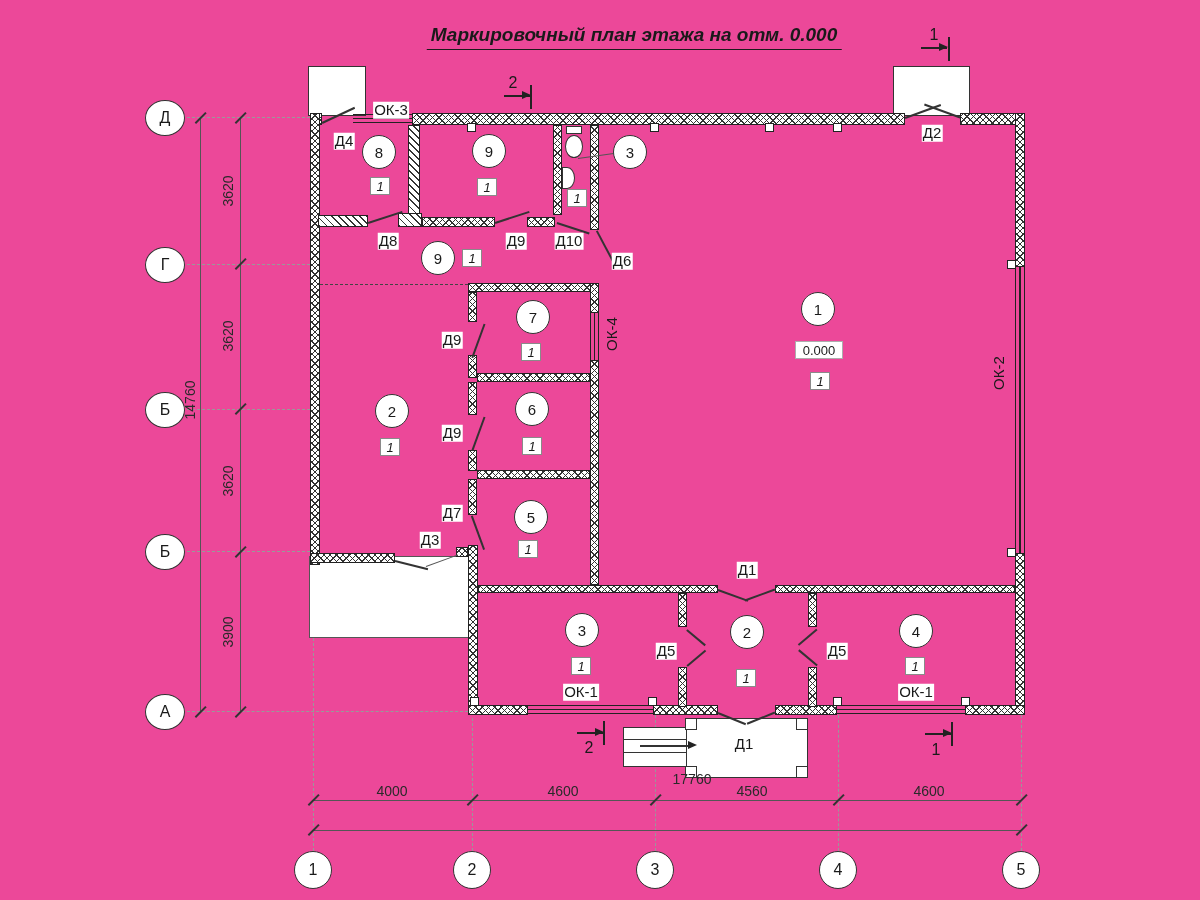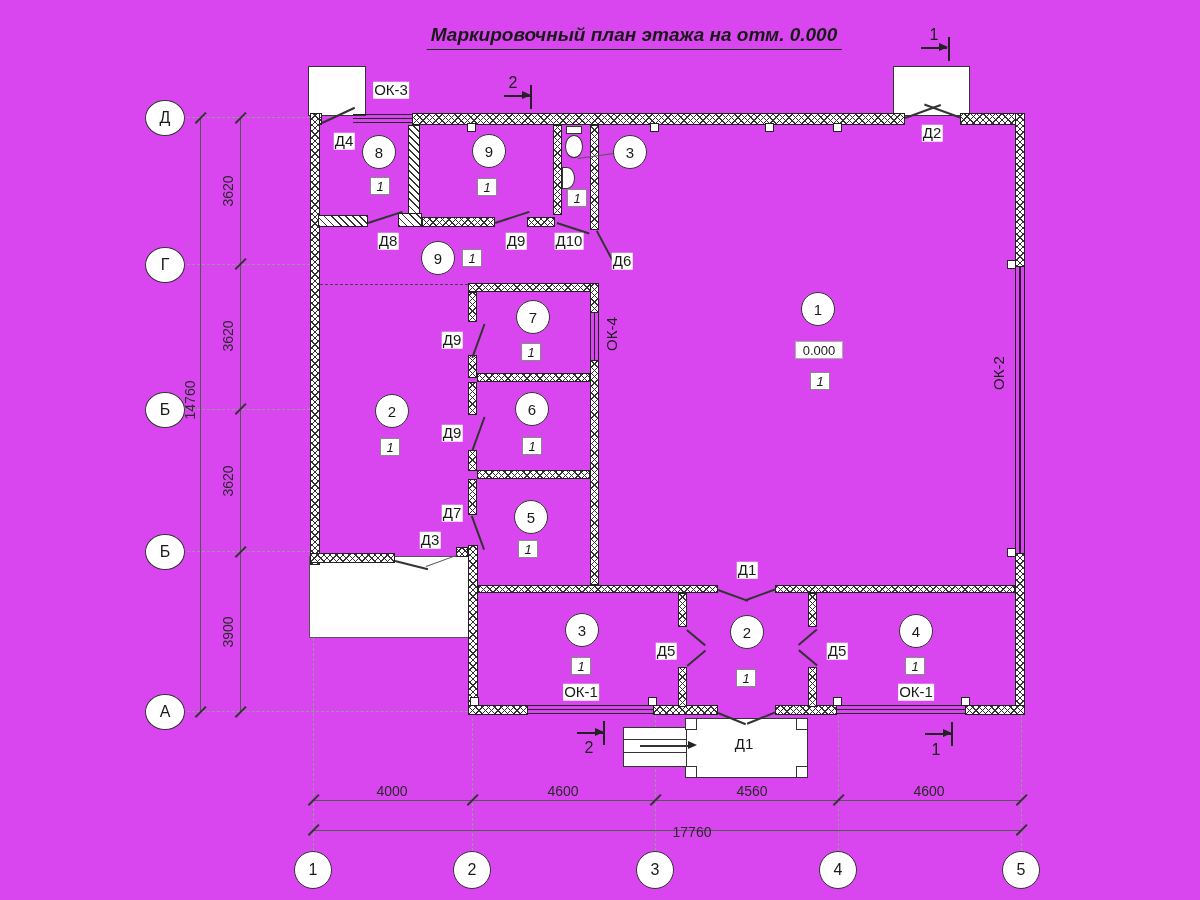--- a/index.html
+++ b/index.html
@@ -1,17 +1,17 @@
 <!DOCTYPE html>
 <html><head>
 <meta charset="utf-8">
 <style>
 *{box-sizing:border-box;margin:0;padding:0}
 body{width:1200px;height:900px;background:#fff;font-family:"Liberation Sans",sans-serif;color:#1a1a1a}
-#plan{position:relative;width:1200px;height:900px;overflow:hidden;background:#d946ef}
+#plan{position:relative;width:1200px;height:900px;overflow:hidden;background:#ec4899}
 .abs{position:absolute}
 
 .w{position:absolute;border:1px solid #222;background-color:#fff;z-index:2;
    background-image:repeating-linear-gradient(45deg,#333 0 1px,transparent 1px 4.5px),
                     repeating-linear-gradient(-45deg,#333 0 1px,transparent 1px 4.5px)}
 
 .p{position:absolute;border:1px solid #222;background-color:#fff;z-index:2;
    background-image:repeating-linear-gradient(45deg,#333 0 1.3px,transparent 1.3px 5px)}
 .winh{position:absolute;height:9px;border-top:1.5px solid #222;border-bottom:1.5px solid #222;z-index:2;
       background:linear-gradient(180deg,transparent 42%,#222 42%,#222 58%,transparent 58%)}
@@ -248,21 +248,21 @@
   <div class="lbl" style="left:622px;top:261px"><span>Д6</span></div>
   <div class="lbl" style="left:452px;top:340px"><span>Д9</span></div>
   <div class="lbl" style="left:452px;top:433px"><span>Д9</span></div>
   <div class="lbl" style="left:452px;top:513px"><span>Д7</span></div>
   <div class="lbl" style="left:430px;top:540px"><span>Д3</span></div>
   <div class="lbl" style="left:747px;top:570px"><span>Д1</span></div>
   <div class="lbl" style="left:666px;top:651px"><span>Д5</span></div>
   <div class="lbl" style="left:837px;top:651px"><span>Д5</span></div>
   <div class="lbl" style="left:744px;top:744px"><span>Д1</span></div>
 
-  <div class="lbl" style="left:391px;top:90px"><span>ОК-3</span></div>
+  <div class="lbl" style="left:391px;top:110px"><span>ОК-3</span></div>
   <div class="vlbl" style="left:612px;top:334px"><span>ОК-4</span></div>
   <div class="vlbl" style="left:999px;top:373px"><span>ОК-2</span></div>
   <div class="lbl" style="left:581px;top:692px"><span>ОК-1</span></div>
   <div class="lbl" style="left:916px;top:692px"><span>ОК-1</span></div>
 
   <div class="seclbl">
       <span style="position:absolute"></span>
     </div>
   <div class="seclbl" style="left:934px;top:35px"><span>1</span></div>
   <div class="secline" style="left:921px;top:47px"></div>
@@ -305,21 +305,21 @@
   <div class="tick" style="left:465px;top:799px"></div>
   <div class="tick" style="left:648px;top:799px"></div>
   <div class="tick" style="left:831px;top:799px"></div>
   <div class="tick" style="left:1014px;top:799px"></div>
   <div class="tick" style="left:306px;top:829px"></div>
   <div class="tick" style="left:1014px;top:829px"></div>
   <div class="dimlbl" style="left:392px;top:791px"><span>4000</span></div>
   <div class="dimlbl" style="left:563px;top:791px"><span>4600</span></div>
   <div class="dimlbl" style="left:752px;top:791px"><span>4560</span></div>
   <div class="dimlbl" style="left:929px;top:791px"><span>4600</span></div>
-  <div class="dimlbl" style="left:692px;top:832px"><span>17760</span></div>
+  <div class="dimlbl" style="left:692px;top:779px"><span>17760</span></div>
 
   <div class="acirc" style="left:145px;top:100px">
       <span>Д</span>
     </div>
   <div class="acirc" style="left:145px;top:247px">
       <span>Г</span>
     </div>
   <div class="acirc" style="left:145px;top:392px">
       <span>Б</span>
     </div>

